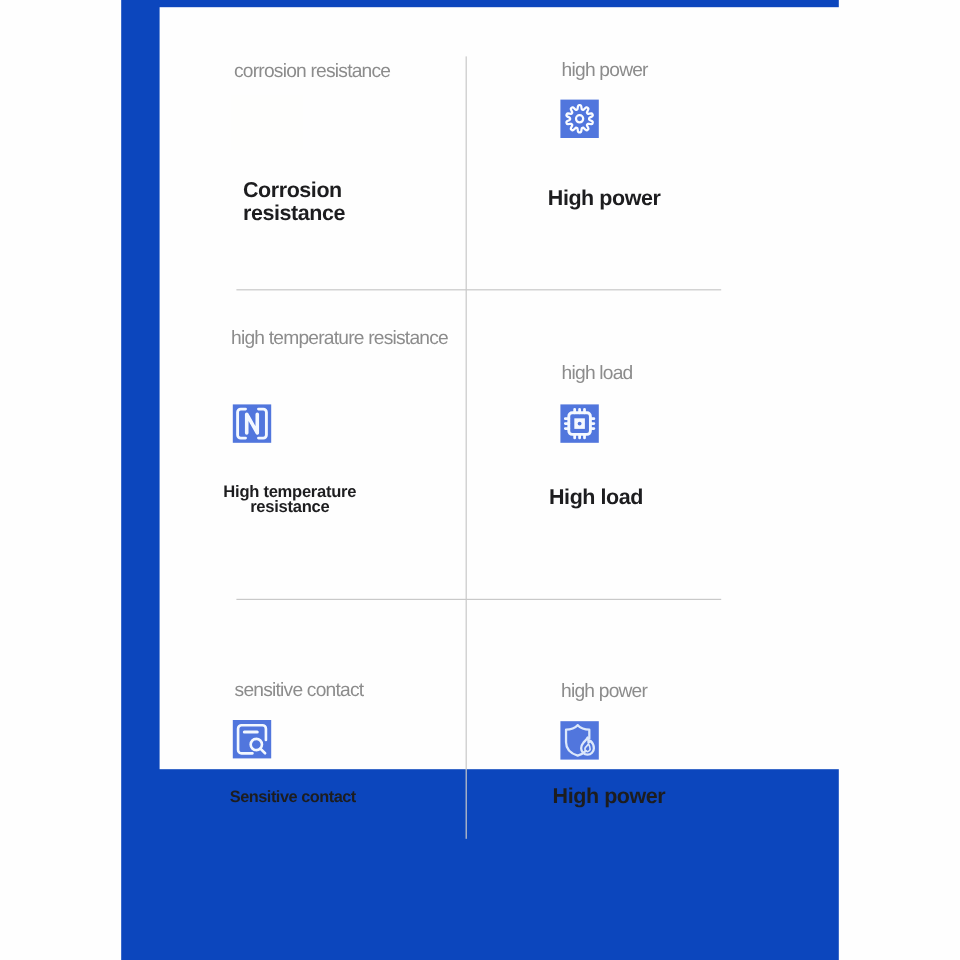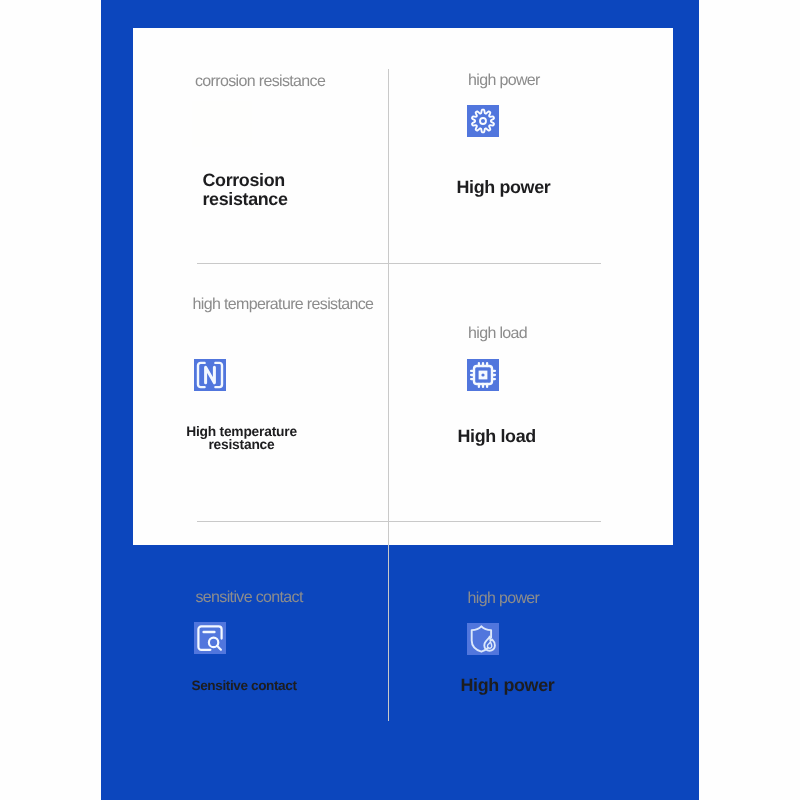--- a/index.html
+++ b/index.html
@@ -1,21 +1,21 @@
 <!DOCTYPE html>
 <html><head>
 <meta charset="utf-8">
 <style>
   html,body{margin:0;padding:0;}
   *{-webkit-font-smoothing:antialiased;text-rendering:geometricPrecision;}
   .lbl,.ttl{transform:translateZ(0);}
   body{width:800px;height:800px;background:#fefefe;font-family:"Liberation Sans",sans-serif;overflow:hidden;}
   #stage{position:relative;width:800px;height:800px;}
   #frame{position:absolute;left:101px;top:0;width:598px;height:800px;background:#0c46bd;}
-  #panel{position:absolute;left:133px;top:28px;width:540px;height:517px;background:#fefefe;}
+  #panel{position:absolute;left:133px;top:6px;width:540px;height:635px;background:#fefefe;padding-left:43px;}
   .cell{position:absolute;}
   .lbl{position:absolute;color:#8c8c8c;font-size:16px;letter-spacing:-0.65px;white-space:nowrap;}
   .ttl{position:absolute;color:#1d1d1f;font-size:17.9px;font-weight:bold;line-height:18.6px;letter-spacing:-0.35px;}
   .ico{position:absolute;width:32px;height:32px;background:#5176dd;}
   .ico svg{display:block;width:32px;height:32px;}
   .ico-faded{background:#fefefd;}
   .ttl-center{text-align:center;}
   .ttl-sm{font-size:13.6px;line-height:13.2px;letter-spacing:-0.4px;}
   .ttl-sm2{font-size:13.8px;letter-spacing:-0.22px;}
   .hr{position:absolute;height:1px;background:#c9c9c9;}

